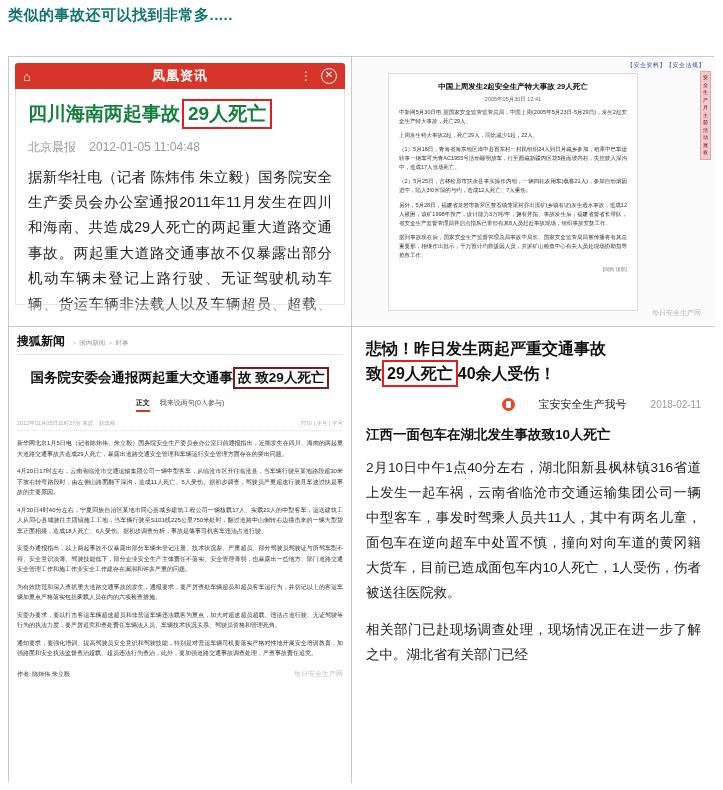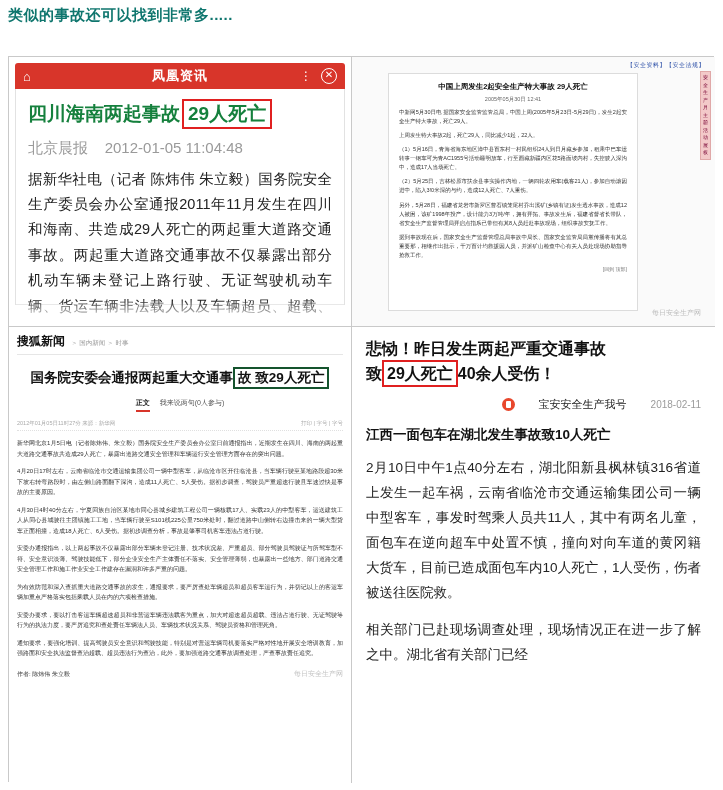--- a/index.html
+++ b/index.html
@@ -55,21 +55,21 @@
   }
   .ph-body{
     border:1px solid #e2e2e2;border-top:none;height:216px;
     padding:10px 12px 0 12px;box-sizing:border-box;background:#fff;
   }
   .ph-h1{font-size:19px;font-weight:bold;line-height:1.35;color:#15803d;position:relative;}
   .ph-h1 .redbox{
     border:2px solid #e02020;padding:0 4px;display:inline-block;
     margin-left:2px;
   }
-  .ph-meta{font-size:15px;color:#9a9a9a;margin-top:10px;}
+  .ph-meta{font-size:12px;color:#9a9a9a;margin-top:10px;}
   .ph-p{
     font-size:14.5px;line-height:1.75;color:#222;margin-top:9px;
     text-align:justify;
   }
   .ph-fade{
     position:absolute;left:7px;right:7px;bottom:0;height:26px;
     background:linear-gradient(to bottom,rgba(255,255,255,0),#ffffff 78%);
   }
 
   
@@ -99,21 +99,21 @@
 
   
   .so-wrap{position:relative;width:100%;height:100%;background:#fff;padding:6px 8px;box-sizing:border-box;}
   .so-head{display:flex;align-items:baseline;gap:6px;border-bottom:1px solid #e6e6e6;padding-bottom:4px;}
   .so-logo{font-size:12px;font-weight:bold;color:#111;}
   .so-crumb{font-size:6.5px;color:#999;}
   .so-h1{
     font-size:13.5px;font-weight:bold;text-align:center;margin-top:12px;color:#111;
     position:relative;
   }
-  .so-h1 .redbox{border:2px solid #14532d;padding:0 3px;display:inline-block;}
+  .so-h1 .redbox{border:2px solid #7f1d1d;padding:0 3px;display:inline-block;}
   .so-tabs{
     display:flex;gap:10px;justify-content:center;margin-top:9px;font-size:7px;color:#555;
   }
   .so-tabs .act{color:#111;font-weight:bold;border-bottom:2px solid #d8352a;padding-bottom:2px;}
   .so-sub{
     display:flex;justify-content:space-between;font-size:5.5px;color:#aaa;
     margin-top:8px;border-bottom:1px dotted #e0e0e0;padding-bottom:3px;
   }
   .so-p{font-size:6px;line-height:1.75;color:#333;margin-top:7px;text-align:justify;}
   .so-foot{display:flex;justify-content:space-between;align-items:flex-end;margin-top:10px;}

